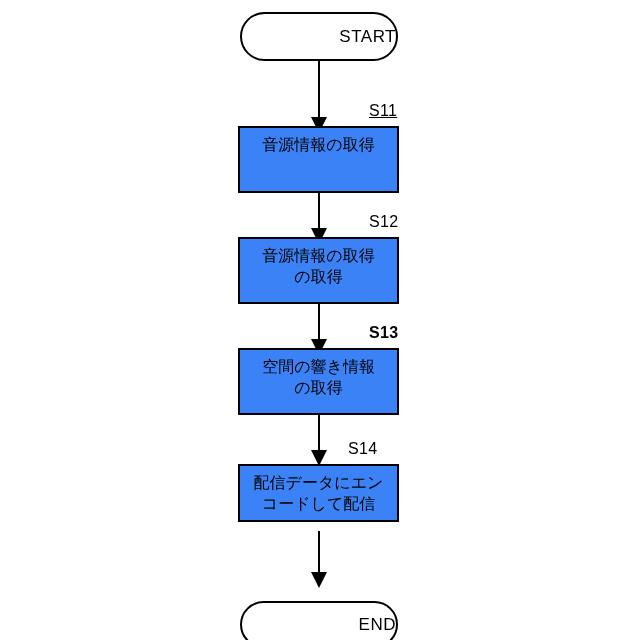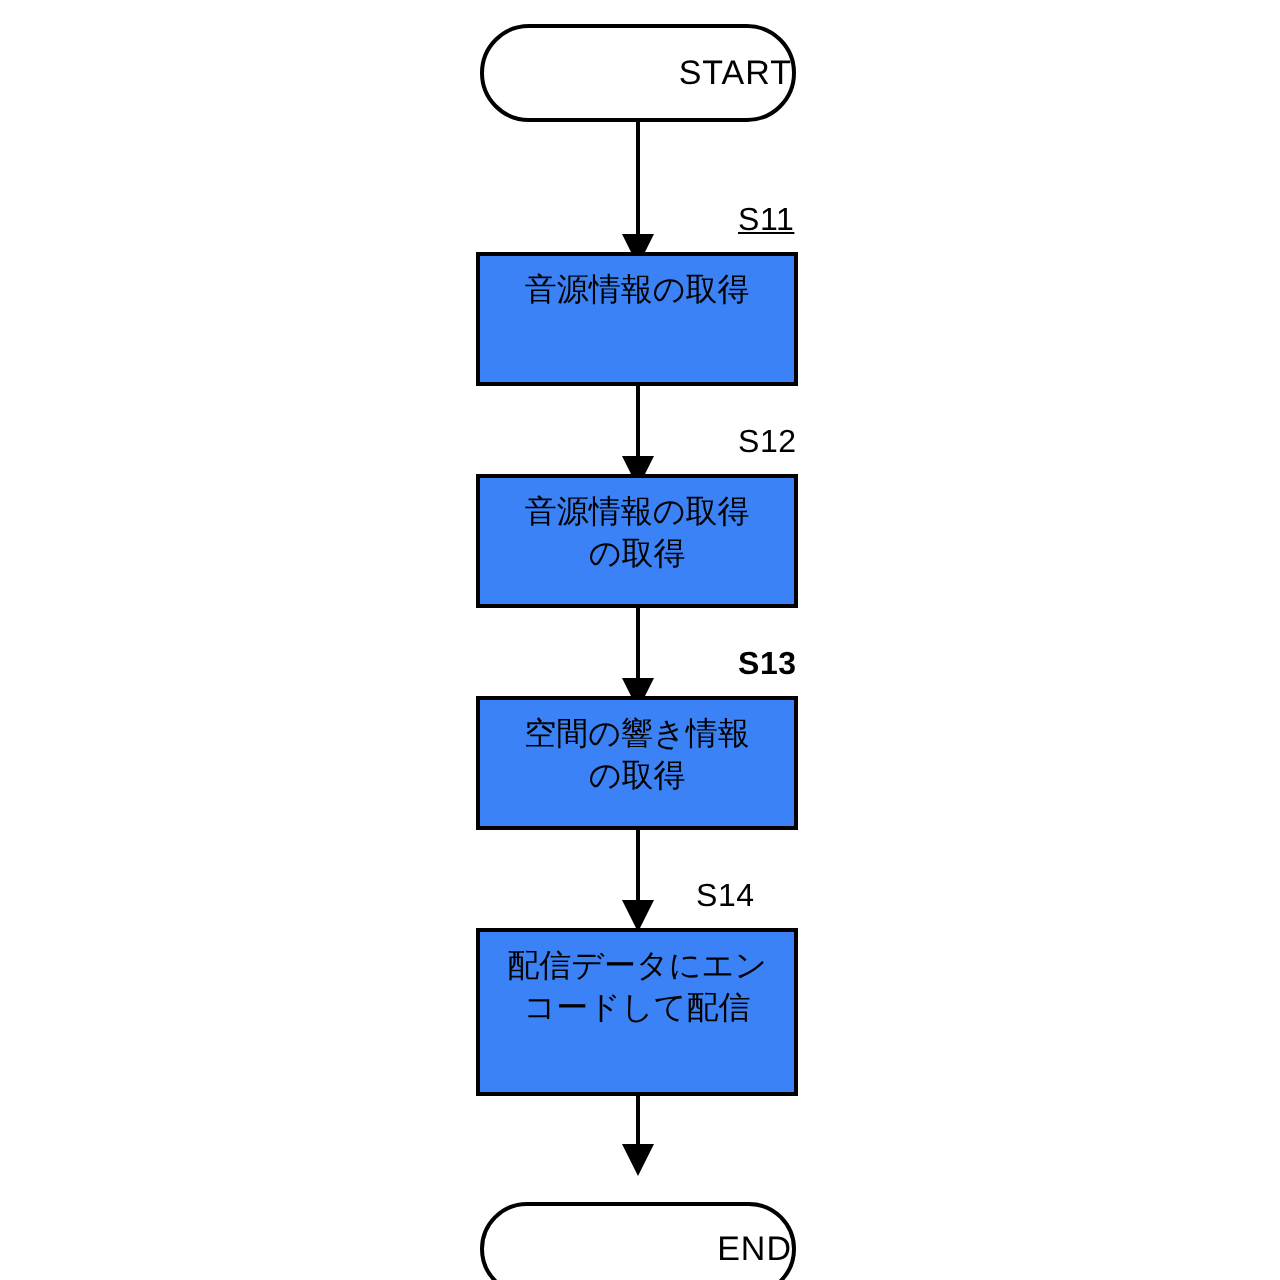--- a/index.html
+++ b/index.html
@@ -103,21 +103,21 @@
 の取得</span>
   </div>
 
   <div class="step-label" style="left:369px; top:325px;font-weight:bold;">S13</div>
   <div class="process-box" style="left:238px; top:348px; width:161px; height:67px;">
     <span class="process-text">空間の響き情報
 の取得</span>
   </div>
 
   <div class="step-label" style="left:348px; top:441px;">S14</div>
-  <div class="process-box" style="left:238px; top:464px; width:161px; height:84px;">
+  <div class="process-box" style="left:238px; top:464px; width:161px; height:58px;">
     <span class="process-text">配信データにエン
 コードして配信</span>
   </div>
 
   <div class="terminator" style="left:240px; top:581px; width:158px; height:47px;margin-top:20px;">
     <span class="terminator-label">END</span>
   </div>
 
 </div>
 

